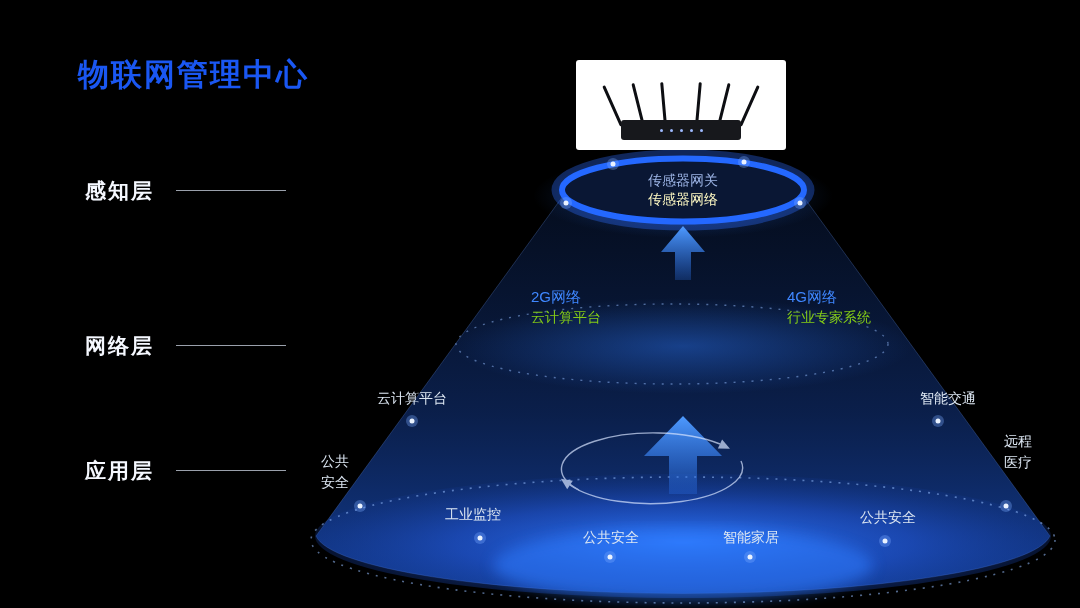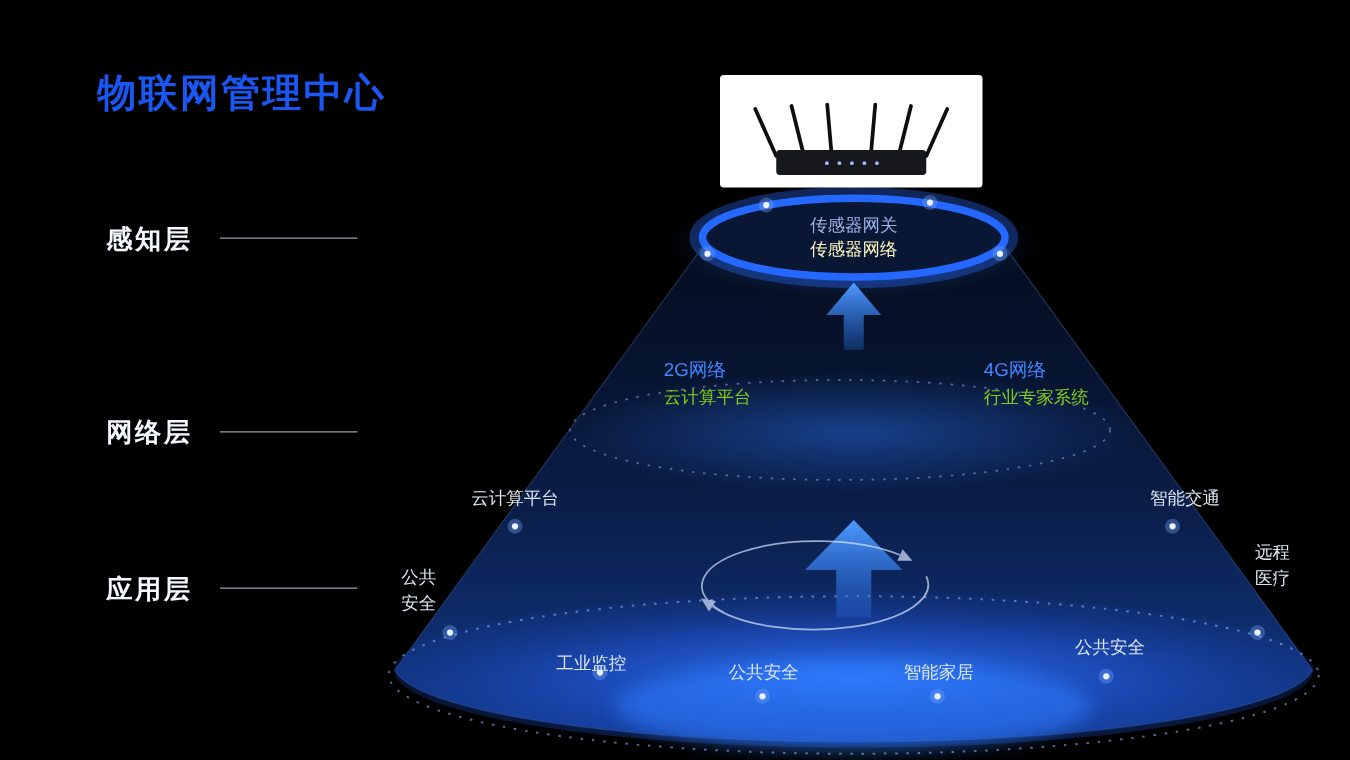--- a/index.html
+++ b/index.html
@@ -257,18 +257,18 @@
   <div class="t" style="left:829px; top:286px">
     <span class="b">4G网络</span>
     <span class="w">行业专家系统</span>
   </div>
 
 
   <div class="t" style="left:412px; top:388px">云计算平台</div>
   <div class="t" style="left:948px; top:388px">智能交通</div>
   <div class="t wrap2" style="left:339px; top:451px">公共安全</div>
   <div class="t wrap2" style="left:1022px; top:431px">远程医疗</div>
-  <div class="t" style="left:473px; top:520px">工业监控</div>
+  <div class="t" style="left:473px; top:504px">工业监控</div>
   <div class="t" style="left:611px; top:527px">公共安全</div>
   <div class="t" style="left:751px; top:527px">智能家居</div>
   <div class="t" style="left:888px; top:507px">公共安全</div>
 
 </div>
 
 </body></html>

